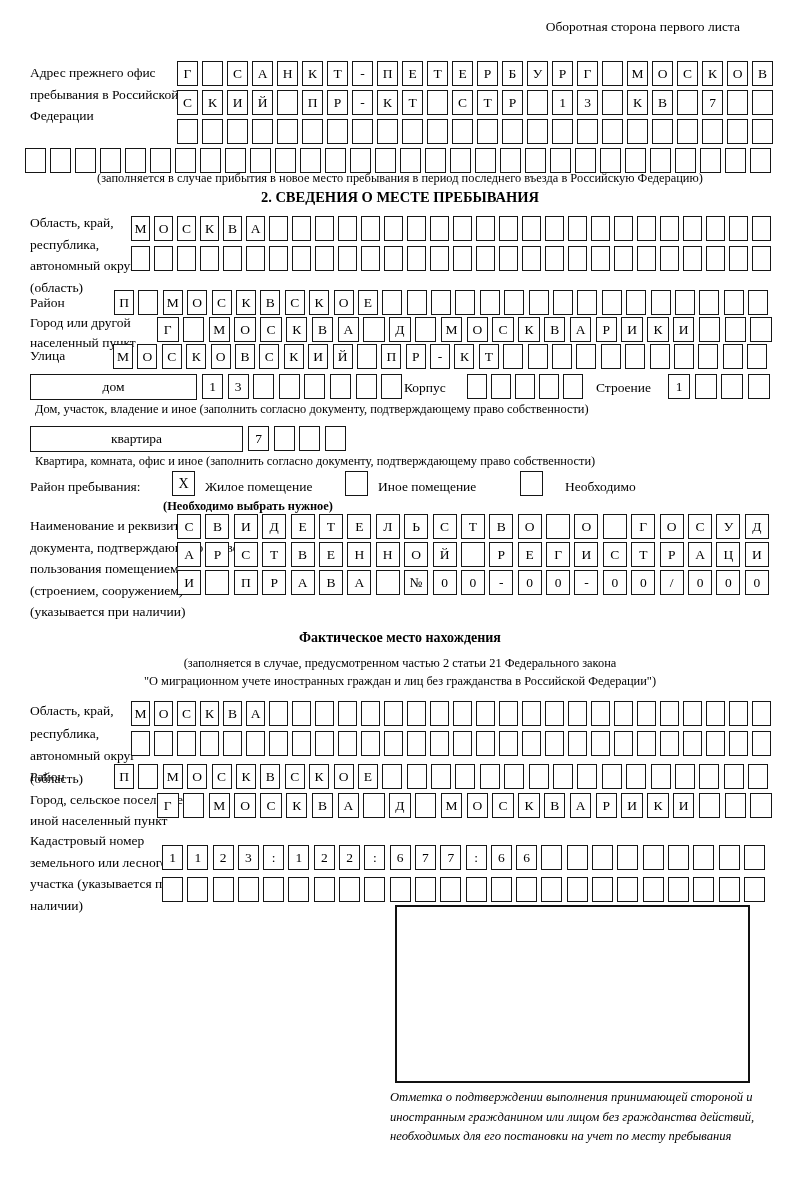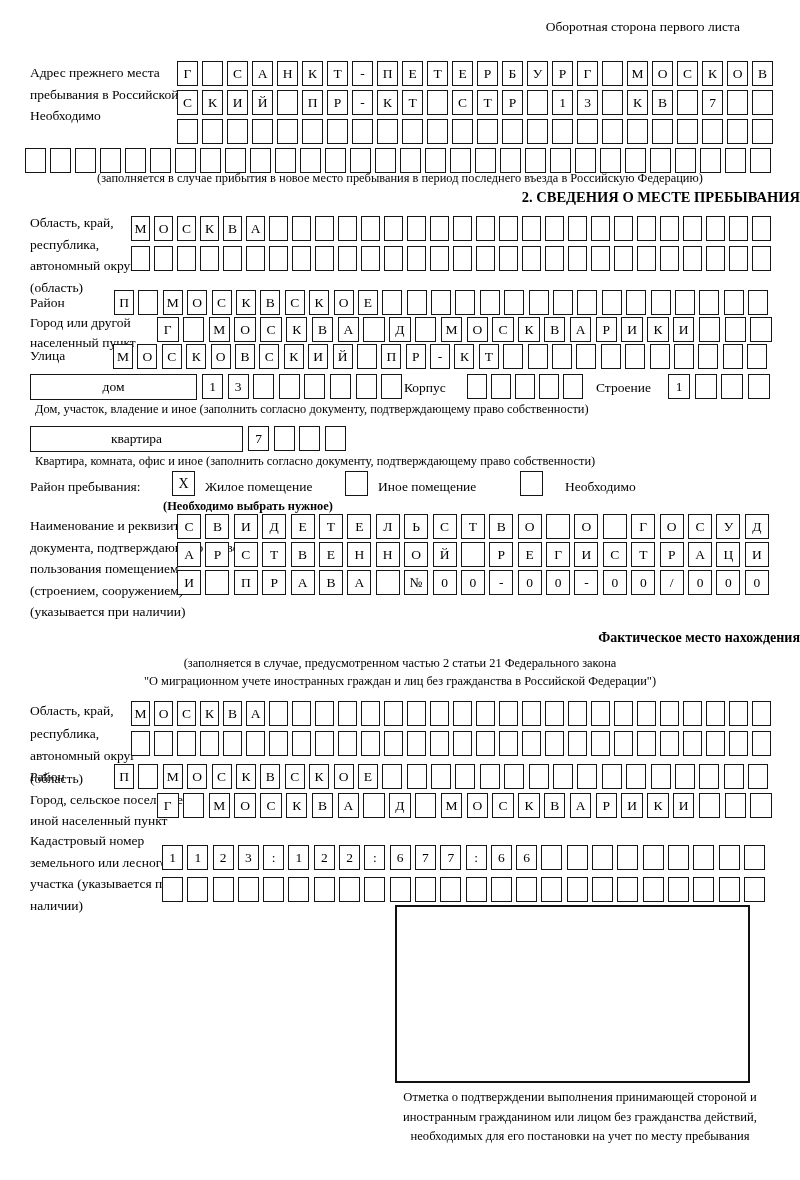--- a/index.html
+++ b/index.html
@@ -6,21 +6,21 @@
   .page{
     position:relative;
     width:800px;height:1180px;
     background:#fff;color:#000;
     font-family:"Liberation Serif", serif;
     overflow:hidden;
   }
   .abs{position:absolute;}
   .lbl{font-size:13.5px;line-height:21.5px;}
   .cap{font-size:12.4px;}
-  .title{font-size:14.5px;font-weight:bold;text-align:right;width:800px;left:0;}
+  .title{font-size:14.5px;font-weight:bold;text-align:center;width:800px;left:0;}
   .center{text-align:center;width:800px;left:0;}
   .grid{position:absolute;display:flex;}
   .grid .cell{
     height:25px;box-sizing:border-box;border:1.4px solid #161616;
     display:flex;align-items:center;justify-content:center;
     font-size:13.5px;background:#fff;flex:none;
   }
   .g24{gap:4px}      .g24 .cell{width:21px}
   .g30{gap:4px}      .g30 .cell{width:21px}
   .g28{gap:4px}      .g28 .cell{width:19px}
@@ -43,21 +43,21 @@
   }
   .bigbox{box-sizing:border-box;border:2px solid #111;background:#fff;}
 </style>
 </head>
 <body>
 
 <div class="page">
 
   <div class="abs lbl" style="top:16px;left:0;width:740px;text-align:right;">Оборотная сторона первого листа</div>
 
-  <div class="abs lbl" style="top:62px;left:30px;width:150px;">Адрес прежнего места пребывания в Российской Необходимо</div>
+  <div class="abs lbl" style="top:62px;left:30px;width:150px;">Адрес прежнего офис пребывания в Российской Федерации</div>
   <div class="grid g24" style="left:177px;top:61px">
       <div class="cell">Г</div>
       <div class="cell"></div>
       <div class="cell">С</div>
       <div class="cell">А</div>
       <div class="cell">Н</div>
       <div class="cell">К</div>
       <div class="cell">Т</div>
       <div class="cell">-</div>
       <div class="cell">П</div>
@@ -607,15 +607,15 @@
       <div class="cell"></div>
       <div class="cell"></div>
       <div class="cell"></div>
       <div class="cell"></div>
       <div class="cell"></div>
       <div class="cell"></div>
       <div class="cell"></div>
     </div>
 
   <div class="abs bigbox" style="left:395px;top:905px;width:355px;height:178px;"></div>
-  <div class="abs cap" style="left:390px;top:1088px;width:380px;text-align:center;line-height:19.5px;font-size:12.6px;">Отметка о подтверждении выполнения принимающей стороной и иностранным гражданином или лицом без гражданства действий, необходимых для его постановки на учет по месту пребывания</div>
+  <div class="abs cap" style="left:390px;top:1088px;width:380px;line-height:19.5px;font-size:12.6px;font-style:italic;">Отметка о подтверждении выполнения принимающей стороной и иностранным гражданином или лицом без гражданства действий, необходимых для его постановки на учет по месту пребывания</div>
 
 </div>
 
 </body></html>

